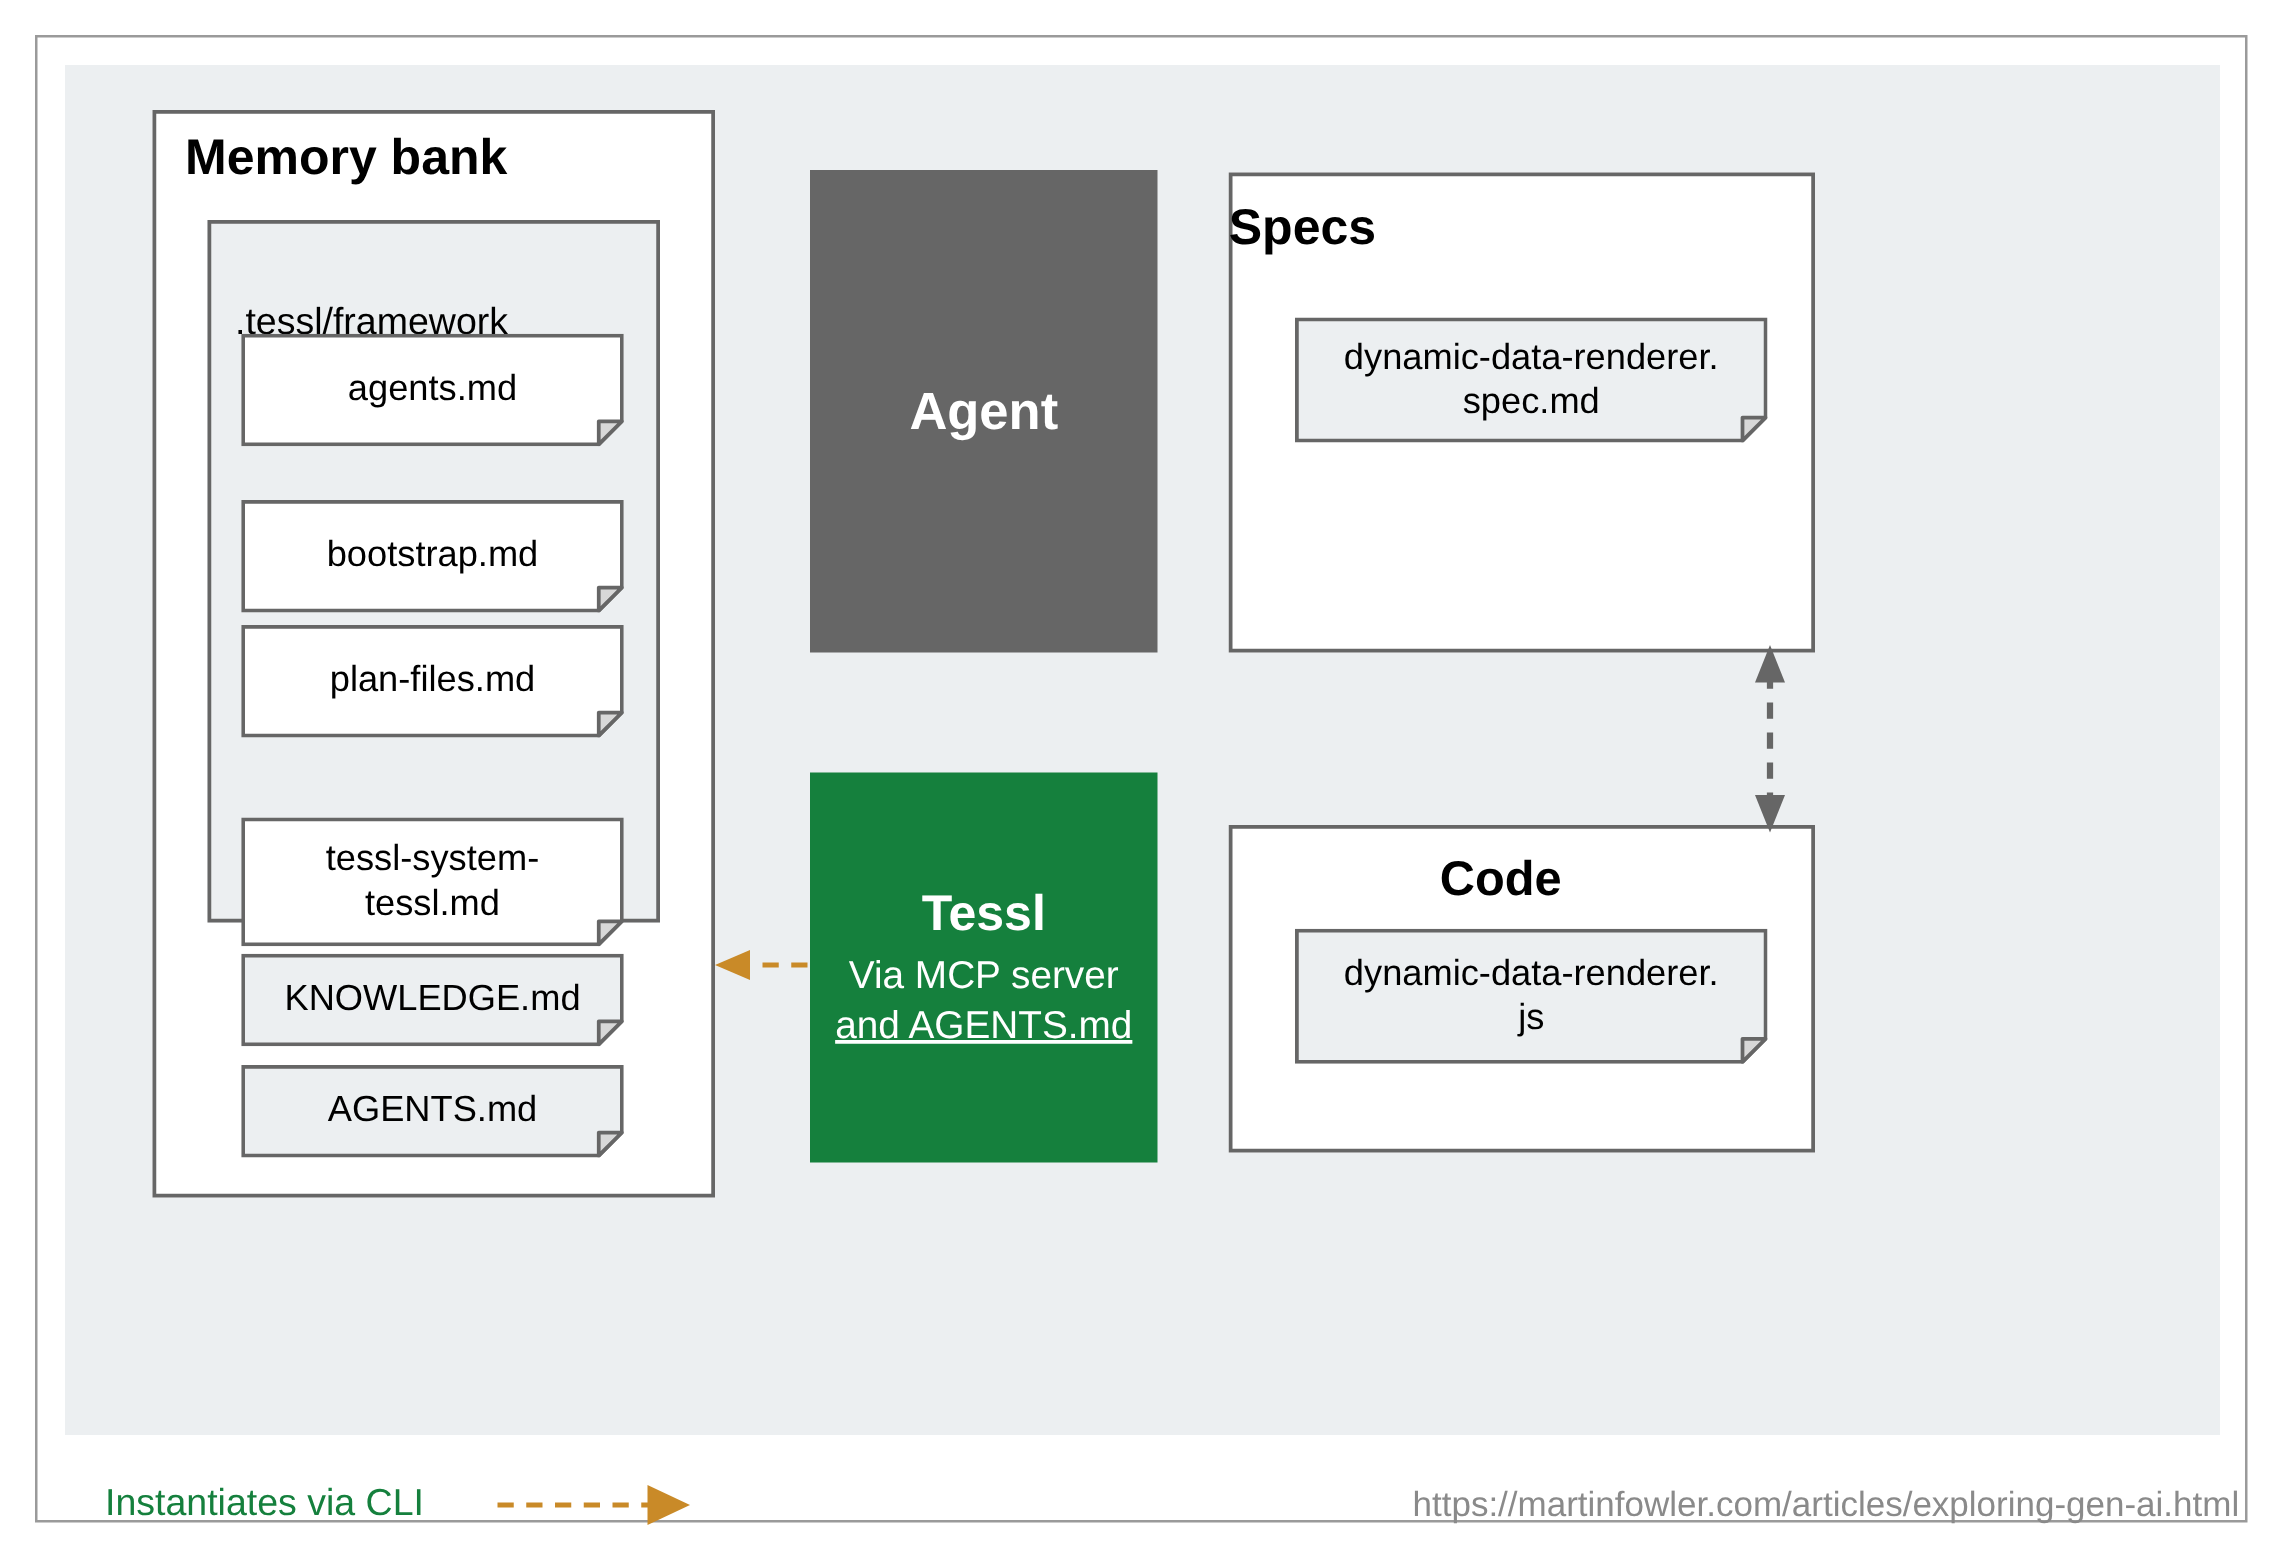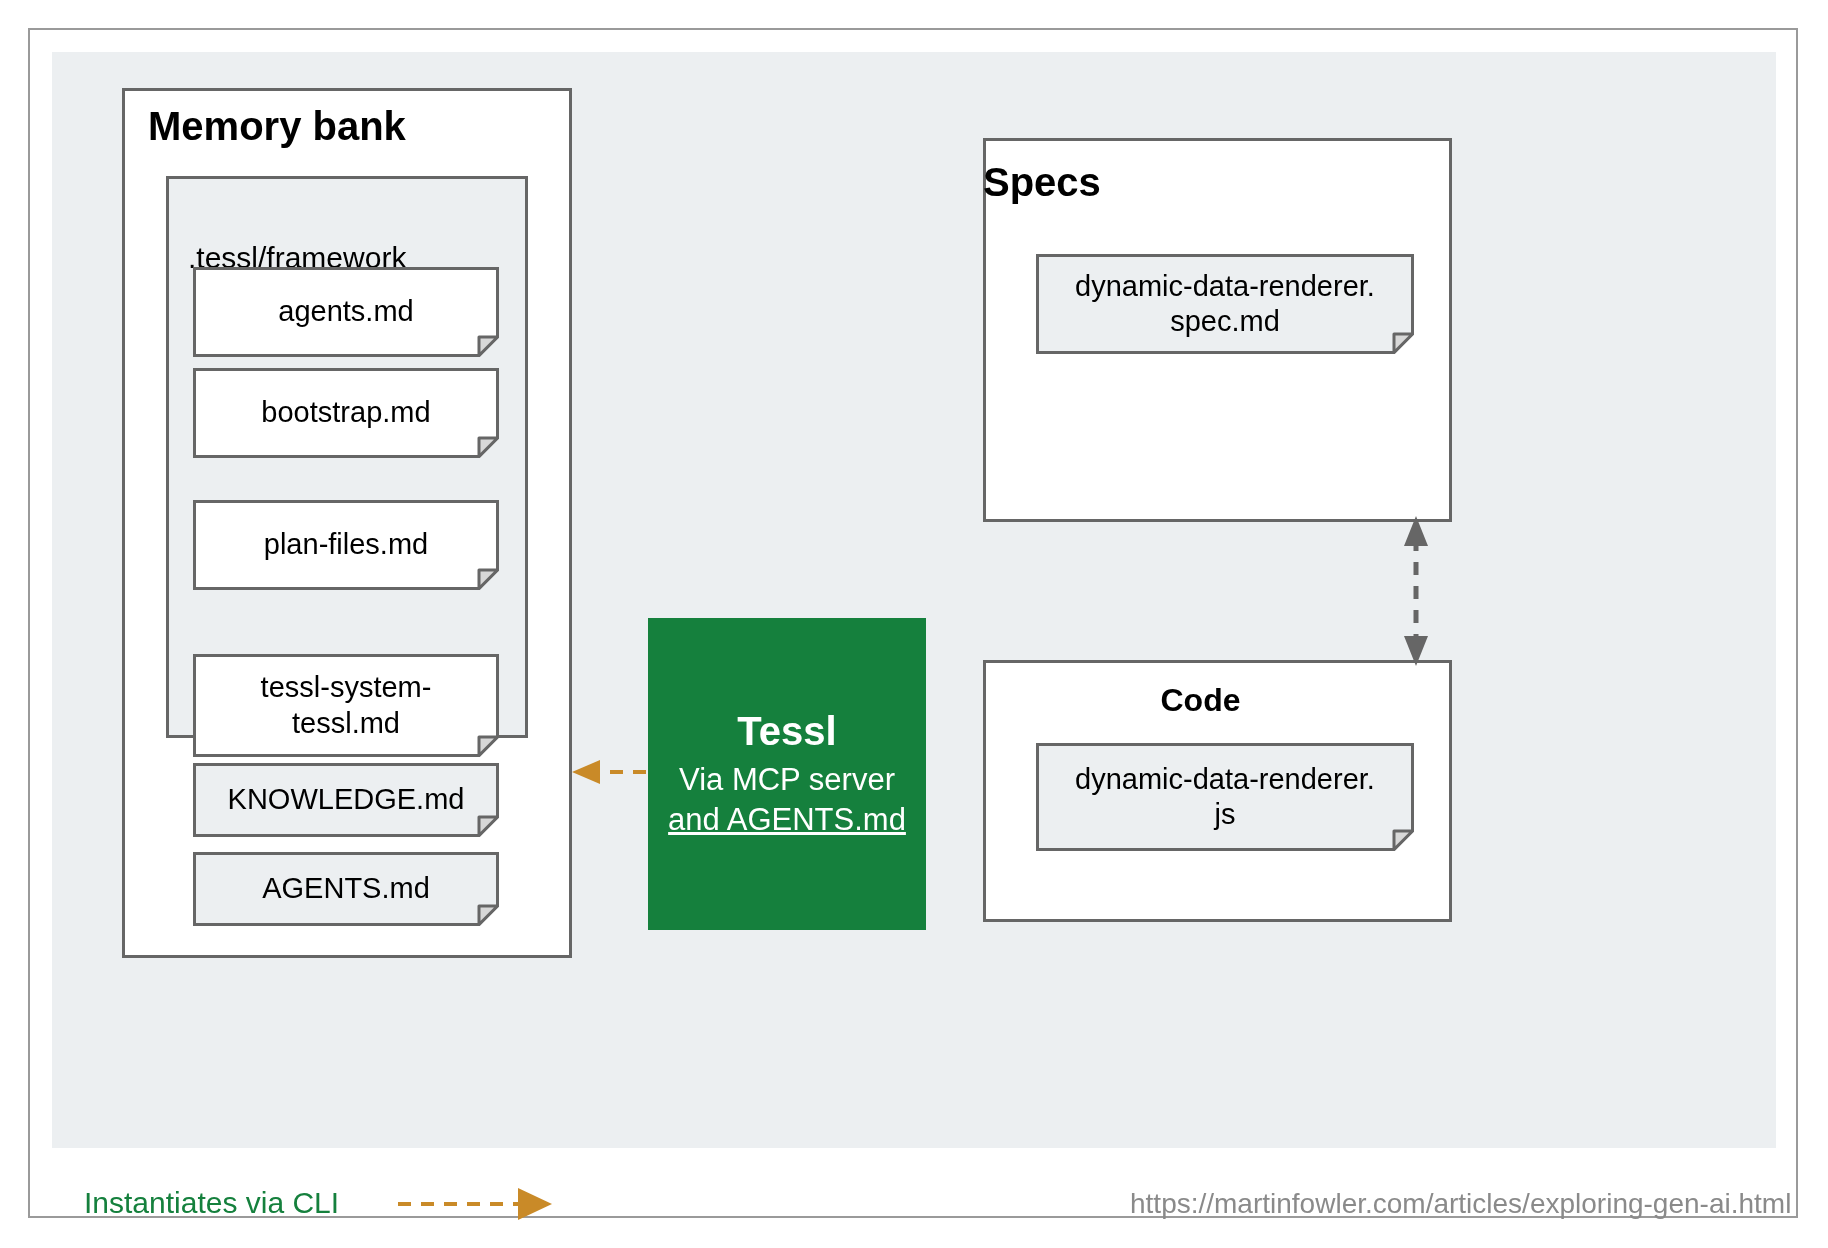--- a/index.html
+++ b/index.html
@@ -149,21 +149,21 @@
   <div class="box-title" style="left:188px; top:204px; font-size:30px; font-weight:normal;margin-top:37px;">.tessl/framework</div>
 
   <div class="note" style="left:193px; top:267px; width:306px; height:90px;">
     <svg class="note-svg" viewBox="0 0 306 90" preserveAspectRatio="none">
       <path d="M1.5,1.5 H304.5 V70 L286,88.5 H1.5 Z" fill="#ffffff" stroke="#666666" stroke-width="3"></path>
       <path d="M304.5,70 L286,70 L286,88.5 Z" fill="#d8d8d8" stroke="#666666" stroke-width="3" stroke-linejoin="round"></path>
     </svg>
     <div class="note-label" style="font-size:29px;">agents.md</div>
   </div>
 
-  <div class="note" style="left:193px; top:368px; width:306px; height:90px;">
+  <div class="note" style="left:193px; top:400px; width:306px; height:90px;">
     <svg class="note-svg" viewBox="0 0 306 90" preserveAspectRatio="none">
       <path d="M1.5,1.5 H304.5 V70 L286,88.5 H1.5 Z" fill="#ffffff" stroke="#666666" stroke-width="3"></path>
       <path d="M304.5,70 L286,70 L286,88.5 Z" fill="#d8d8d8" stroke="#666666" stroke-width="3" stroke-linejoin="round"></path>
     </svg>
     <div class="note-label" style="font-size:29px;">bootstrap.md</div>
   </div>
 
   <div class="note" style="left:193px; top:500px; width:306px; height:90px;">
     <svg class="note-svg" viewBox="0 0 306 90" preserveAspectRatio="none">
       <path d="M1.5,1.5 H304.5 V70 L286,88.5 H1.5 Z" fill="#ffffff" stroke="#666666" stroke-width="3"></path>
@@ -192,20 +192,23 @@
   </div>
 
   <div class="note" style="left:193px; top:852px; width:306px; height:74px;">
     <svg class="note-svg" viewBox="0 0 306 74" preserveAspectRatio="none">
       <path d="M1.5,1.5 H304.5 V54 L286,72.5 H1.5 Z" fill="#eceff1" stroke="#666666" stroke-width="3"></path>
       <path d="M304.5,54 L286,54 L286,72.5 Z" fill="#d8d8d8" stroke="#666666" stroke-width="3" stroke-linejoin="round"></path>
     </svg>
     <div class="note-label" style="font-size:29px;">AGENTS.md</div>
   </div>
 
+  <div class="solid-block" style="left:648px; top:136px; width:278px; height:386px; background:#666666;">
+    <span class="bt" style="font-size:42px;">Agent</span>
+  </div>
 
   <div class="solid-block" style="left:648px; top:618px; width:278px; height:312px; background:#15803d;">
     <span class="bt" style="font-size:40px; margin-bottom:6px;">Tessl</span>
     <span class="bsub" style="font-size:31px;">Via MCP server</span>
     <span class="bsub" style="font-size:31px;text-decoration:underline;">and AGENTS.md</span>
   </div>
 
   <div class="box" style="left:983px; top:138px; width:469px; height:384px;"></div>
   <div class="box-title" style="left:983px; top:160px; width:469px; text-align:left; font-size:40px;">Specs</div>
 
@@ -214,21 +217,21 @@
       <path d="M1.5,1.5 H376.5 V80 L358,98.5 H1.5 Z" fill="#eceff1" stroke="#666666" stroke-width="3"></path>
       <path d="M376.5,80 L358,80 L358,98.5 Z" fill="#d8d8d8" stroke="#666666" stroke-width="3" stroke-linejoin="round"></path>
     </svg>
     <div class="note-label" style="font-size:29px; flex-direction:column;">
       <span>dynamic-data-renderer.</span>
       <span>spec.md</span>
     </div>
   </div>
 
   <div class="box" style="left:983px; top:660px; width:469px; height:262px;"></div>
-  <div class="box-title" style="left:983px; top:682px; width:435px; text-align:center; font-size:32px;">Code</div>
+  <div class="box-title" style="left:983px; top:682px; width:435px; text-align:center; font-size:39px;">Code</div>
 
   <div class="note" style="left:1036px; top:743px; width:378px; height:108px;">
     <svg class="note-svg" viewBox="0 0 378 108" preserveAspectRatio="none">
       <path d="M1.5,1.5 H376.5 V88 L358,106.5 H1.5 Z" fill="#eceff1" stroke="#666666" stroke-width="3"></path>
       <path d="M376.5,88 L358,88 L358,106.5 Z" fill="#d8d8d8" stroke="#666666" stroke-width="3" stroke-linejoin="round"></path>
     </svg>
     <div class="note-label" style="font-size:29px; flex-direction:column;">
       <span>dynamic-data-renderer.</span>
       <span>js</span>
     </div>

